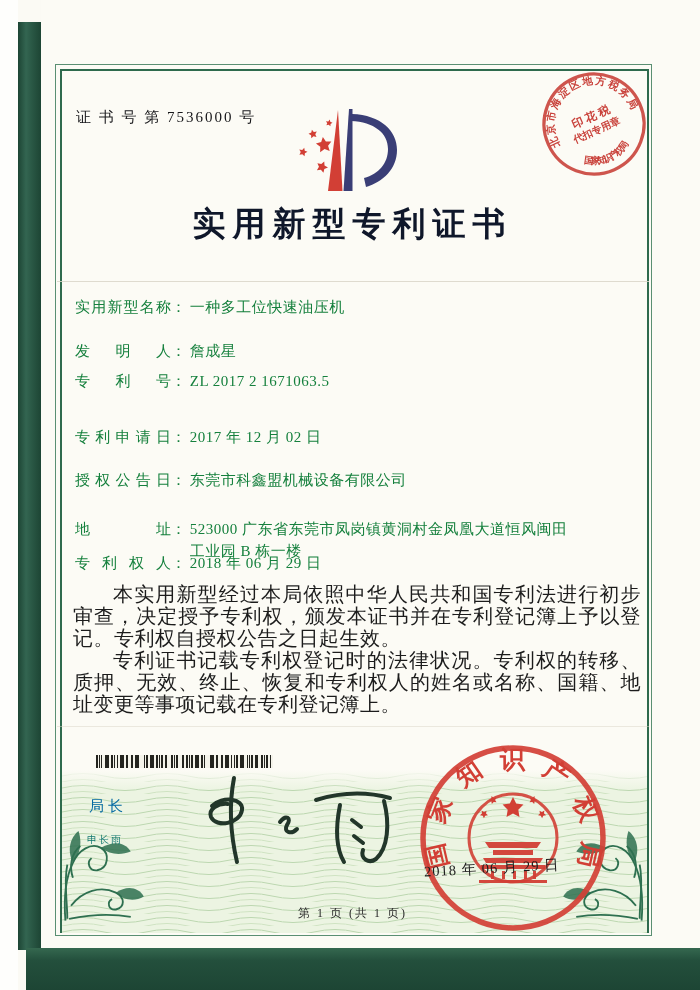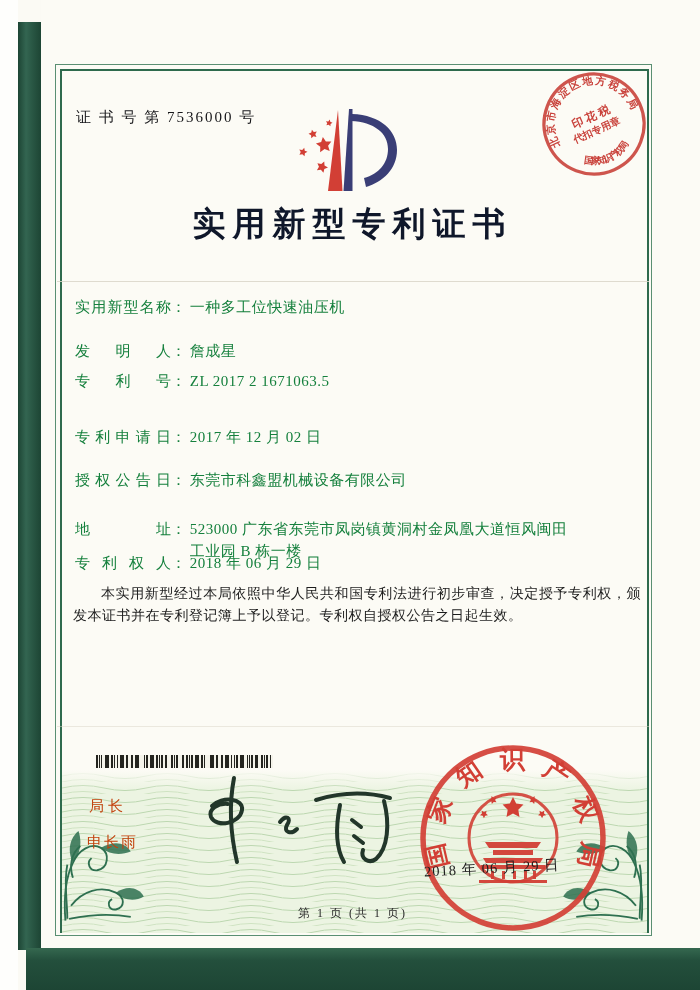--- a/index.html
+++ b/index.html
@@ -51,43 +51,43 @@
   .f-label-r{
     display:inline-block;width:84px;vertical-align:top;
     text-align:justify;text-align-last:justify;text-justify:inter-character;
   }
   .f-colon{display:inline-block;vertical-align:top;}
   .f-value{display:inline-block;vertical-align:top;letter-spacing:.5px;max-width:440px;}
   .row-right{position:absolute;left:340px;top:0;white-space:nowrap;}
   
   .body-text{
     left:73px;top:583px;width:568px;
-    font-size:14px;line-height:22px;color:#1c1c1c;
+    font-size:20px;line-height:22px;color:#1c1c1c;
     text-align:justify;letter-spacing:.5px;
   }
   .body-text p{margin:0;text-indent:2em;}
   
   .guilloche{left:62px;top:770px;width:585px;height:163px;}
   .flourish{width:95px;height:112px;}
   .fl-left{left:59px;top:818px;}
   .fl-right{left:553px;top:818px;transform:scaleX(-1);}
   .barcode{
     left:96px;top:755px;width:177px;height:13px;
     background:
       repeating-linear-gradient(90deg,transparent 0 6px,#f4f3ea 6px 8px,transparent 8px 13px),
       repeating-linear-gradient(90deg,#24241f 0 2px,transparent 2px 5px),
       repeating-linear-gradient(90deg,#24241f 0 1px,#f4f3ea 1px 3px);
   }
   .director-title{
     left:89px;top:797px;font-family:"Liberation Sans","DejaVu Sans",sans-serif;
-    font-size:15px;color:#c2410c;letter-spacing:4px;text-align:center;
+    font-size:15px;color:#0369a1;letter-spacing:4px;text-align:center;
   }
   .director-name{
     left:87px;top:833px;font-family:"Liberation Sans","DejaVu Sans",sans-serif;
-    font-size:15px;color:#c2410c;letter-spacing:2px;
+    font-size:10px;color:#0f766e;letter-spacing:2px;
   }
   .signature{left:192px;top:772px;}
   .seal{left:413px;top:738px;}
   .seal-date{
     left:424px;top:858px;width:170px;
     font-size:14.5px;color:#1d1d1d;letter-spacing:1px;
     transform:rotate(-3deg);white-space:nowrap;
   }
   .tax-stamp{left:534px;top:64px;transform:rotate(-24deg);}
   .footer{
@@ -190,20 +190,21 @@
   <span class="f-value"><span>523000 广东省东莞市凤岗镇黄洞村金凤凰大道恒风闽田</span><br>
   <span>工业园 B 栋一楼</span></span>
 </div>
 <div class="row" style="top:552px">
   <span class="f-label">专利权人</span><span class="f-colon">：</span>
   <span class="f-value">2018 年 06 月 29 日</span>
 </div>
 
 <div class="abs body-text">
   <p>本实用新型经过本局依照中华人民共和国专利法进行初步审查，决定授予专利权，颁发本证书并在专利登记簿上予以登记。专利权自授权公告之日起生效。</p>
+  <p>专利证书记载专利权登记时的法律状况。专利权的转移、质押、无效、终止、恢复和专利权人的姓名或名称、国籍、地址变更等事项记载在专利登记簿上。</p>
 </div>
 
 <div class="abs barcode"></div>
 
 <div class="abs director-title">局长</div>
 <div class="abs director-name">申长雨</div>
 
 <svg class="abs signature" width="205" height="95" viewBox="0 0 205 95">
   <g fill="none" stroke="#22362a" stroke-width="4" stroke-linecap="round">
     <path d="M42,6 C37,32 38,60 45,90"></path>

